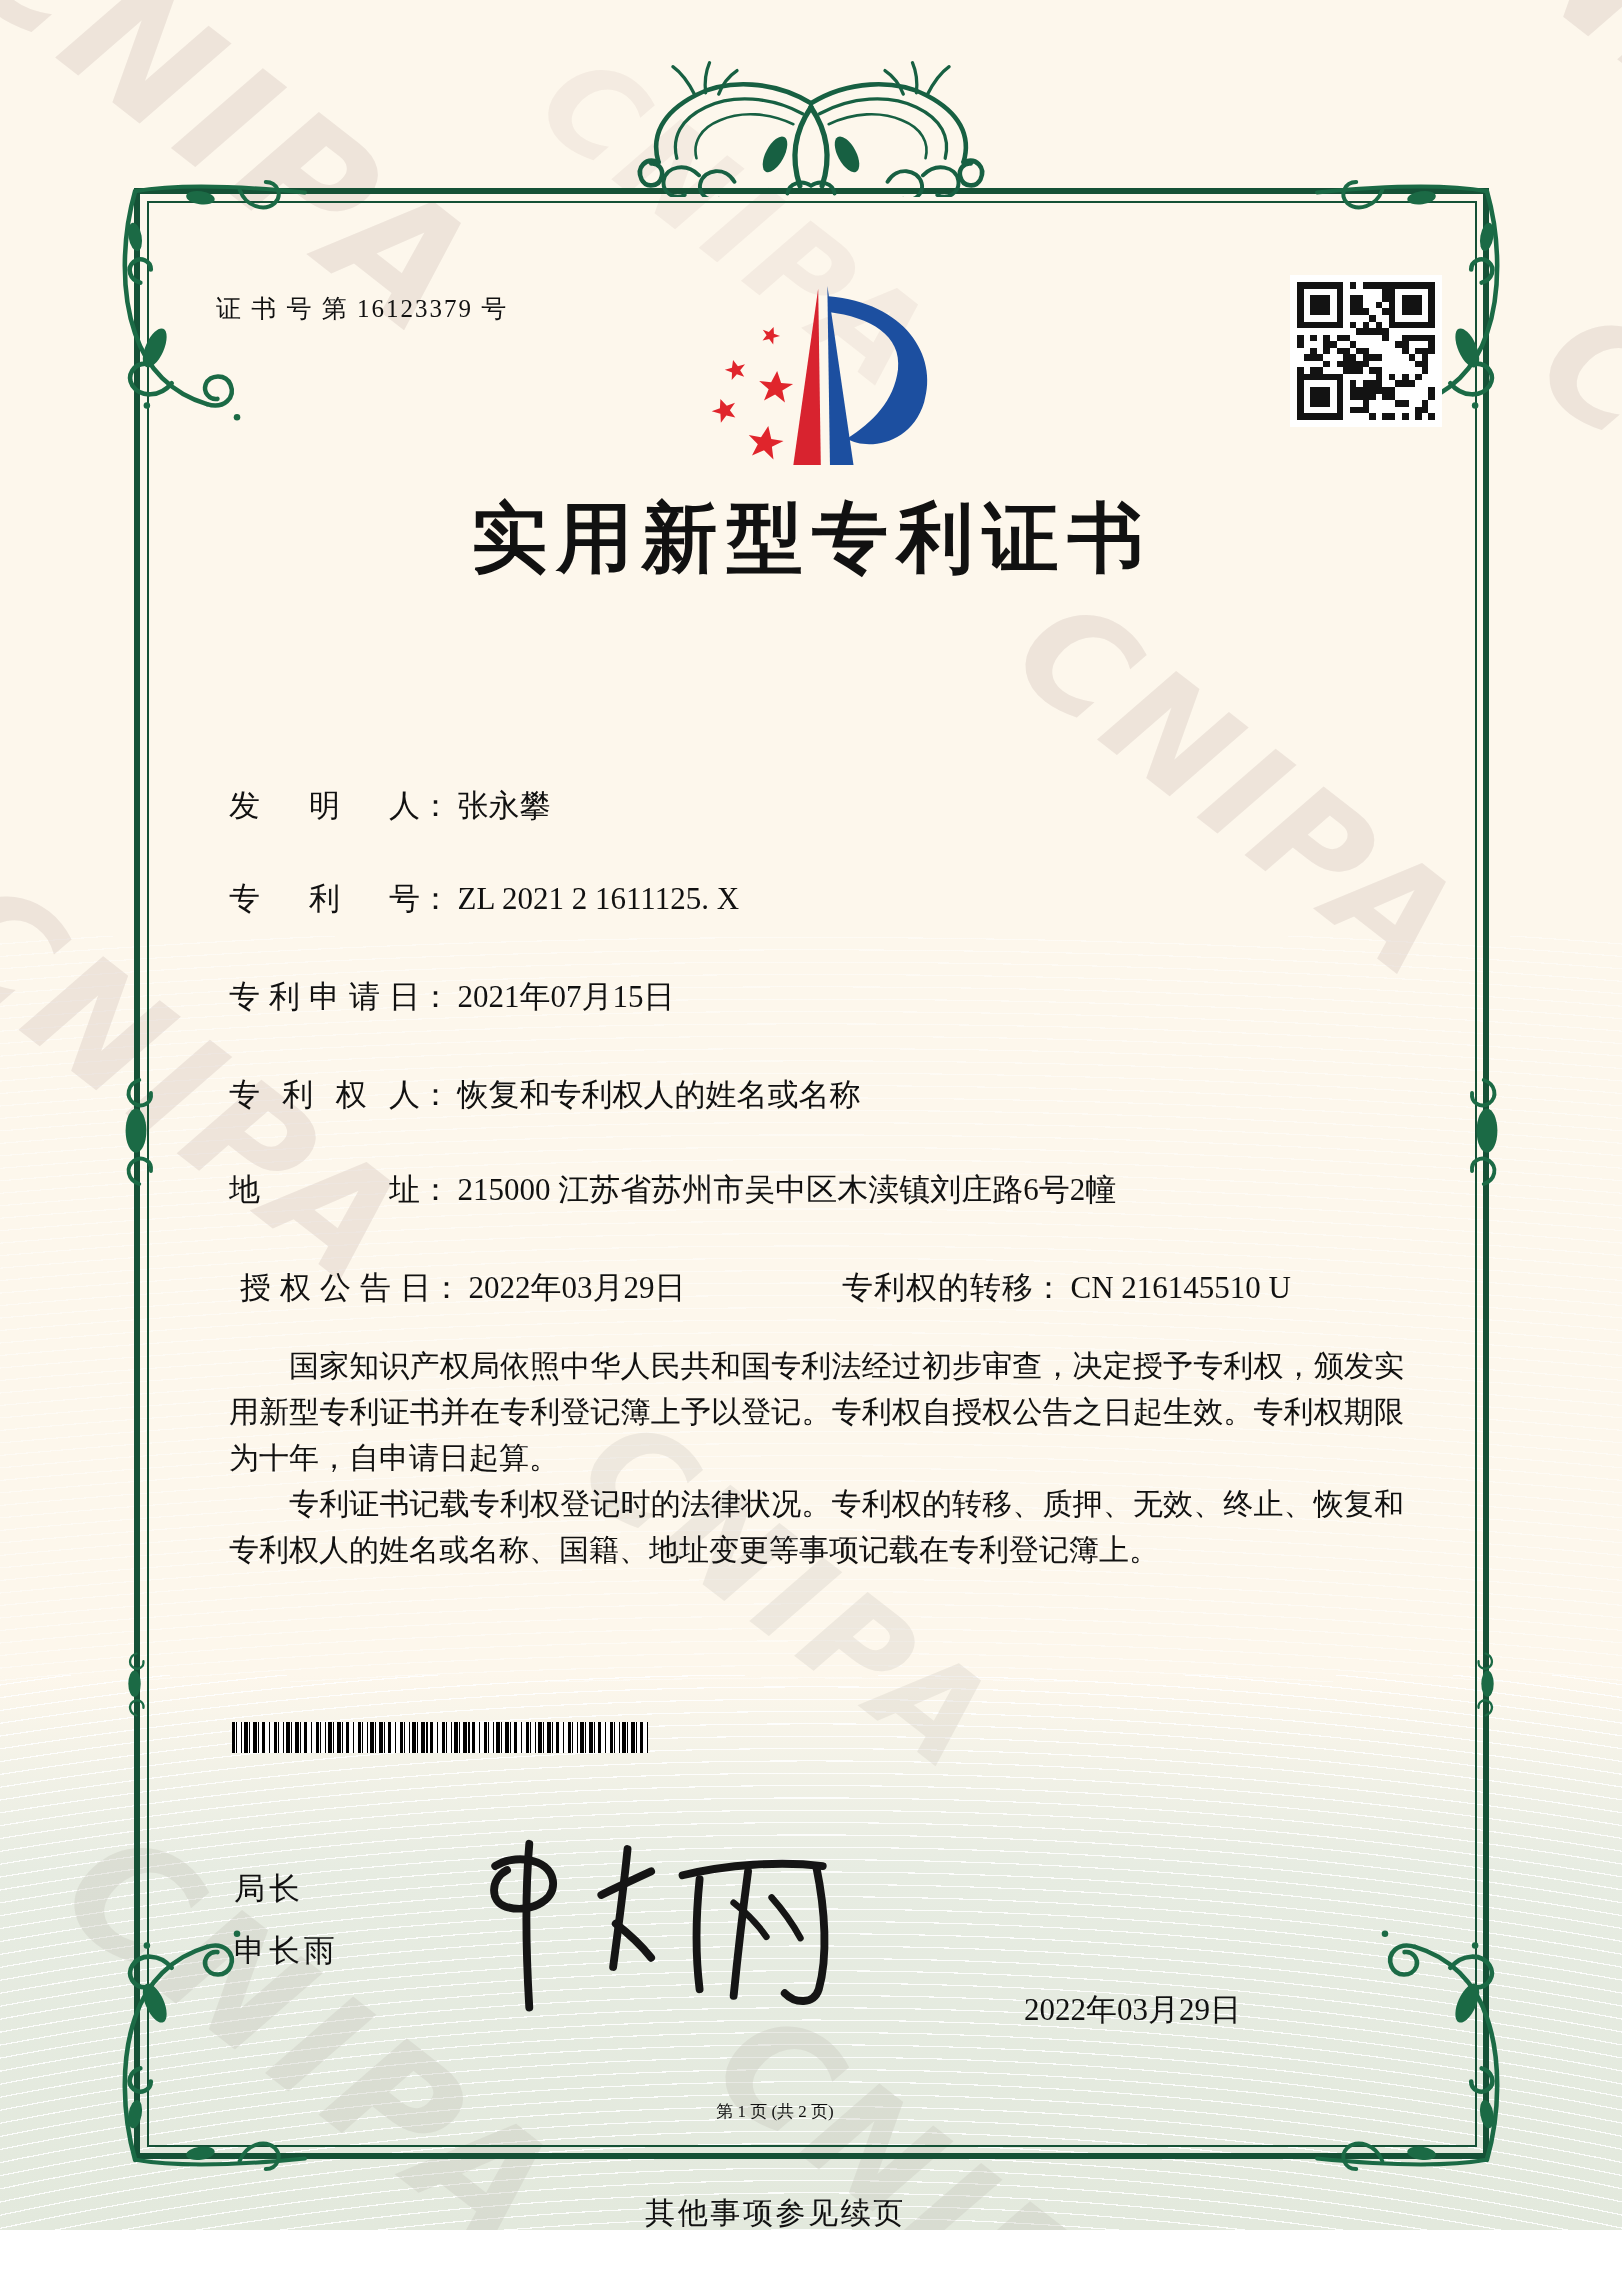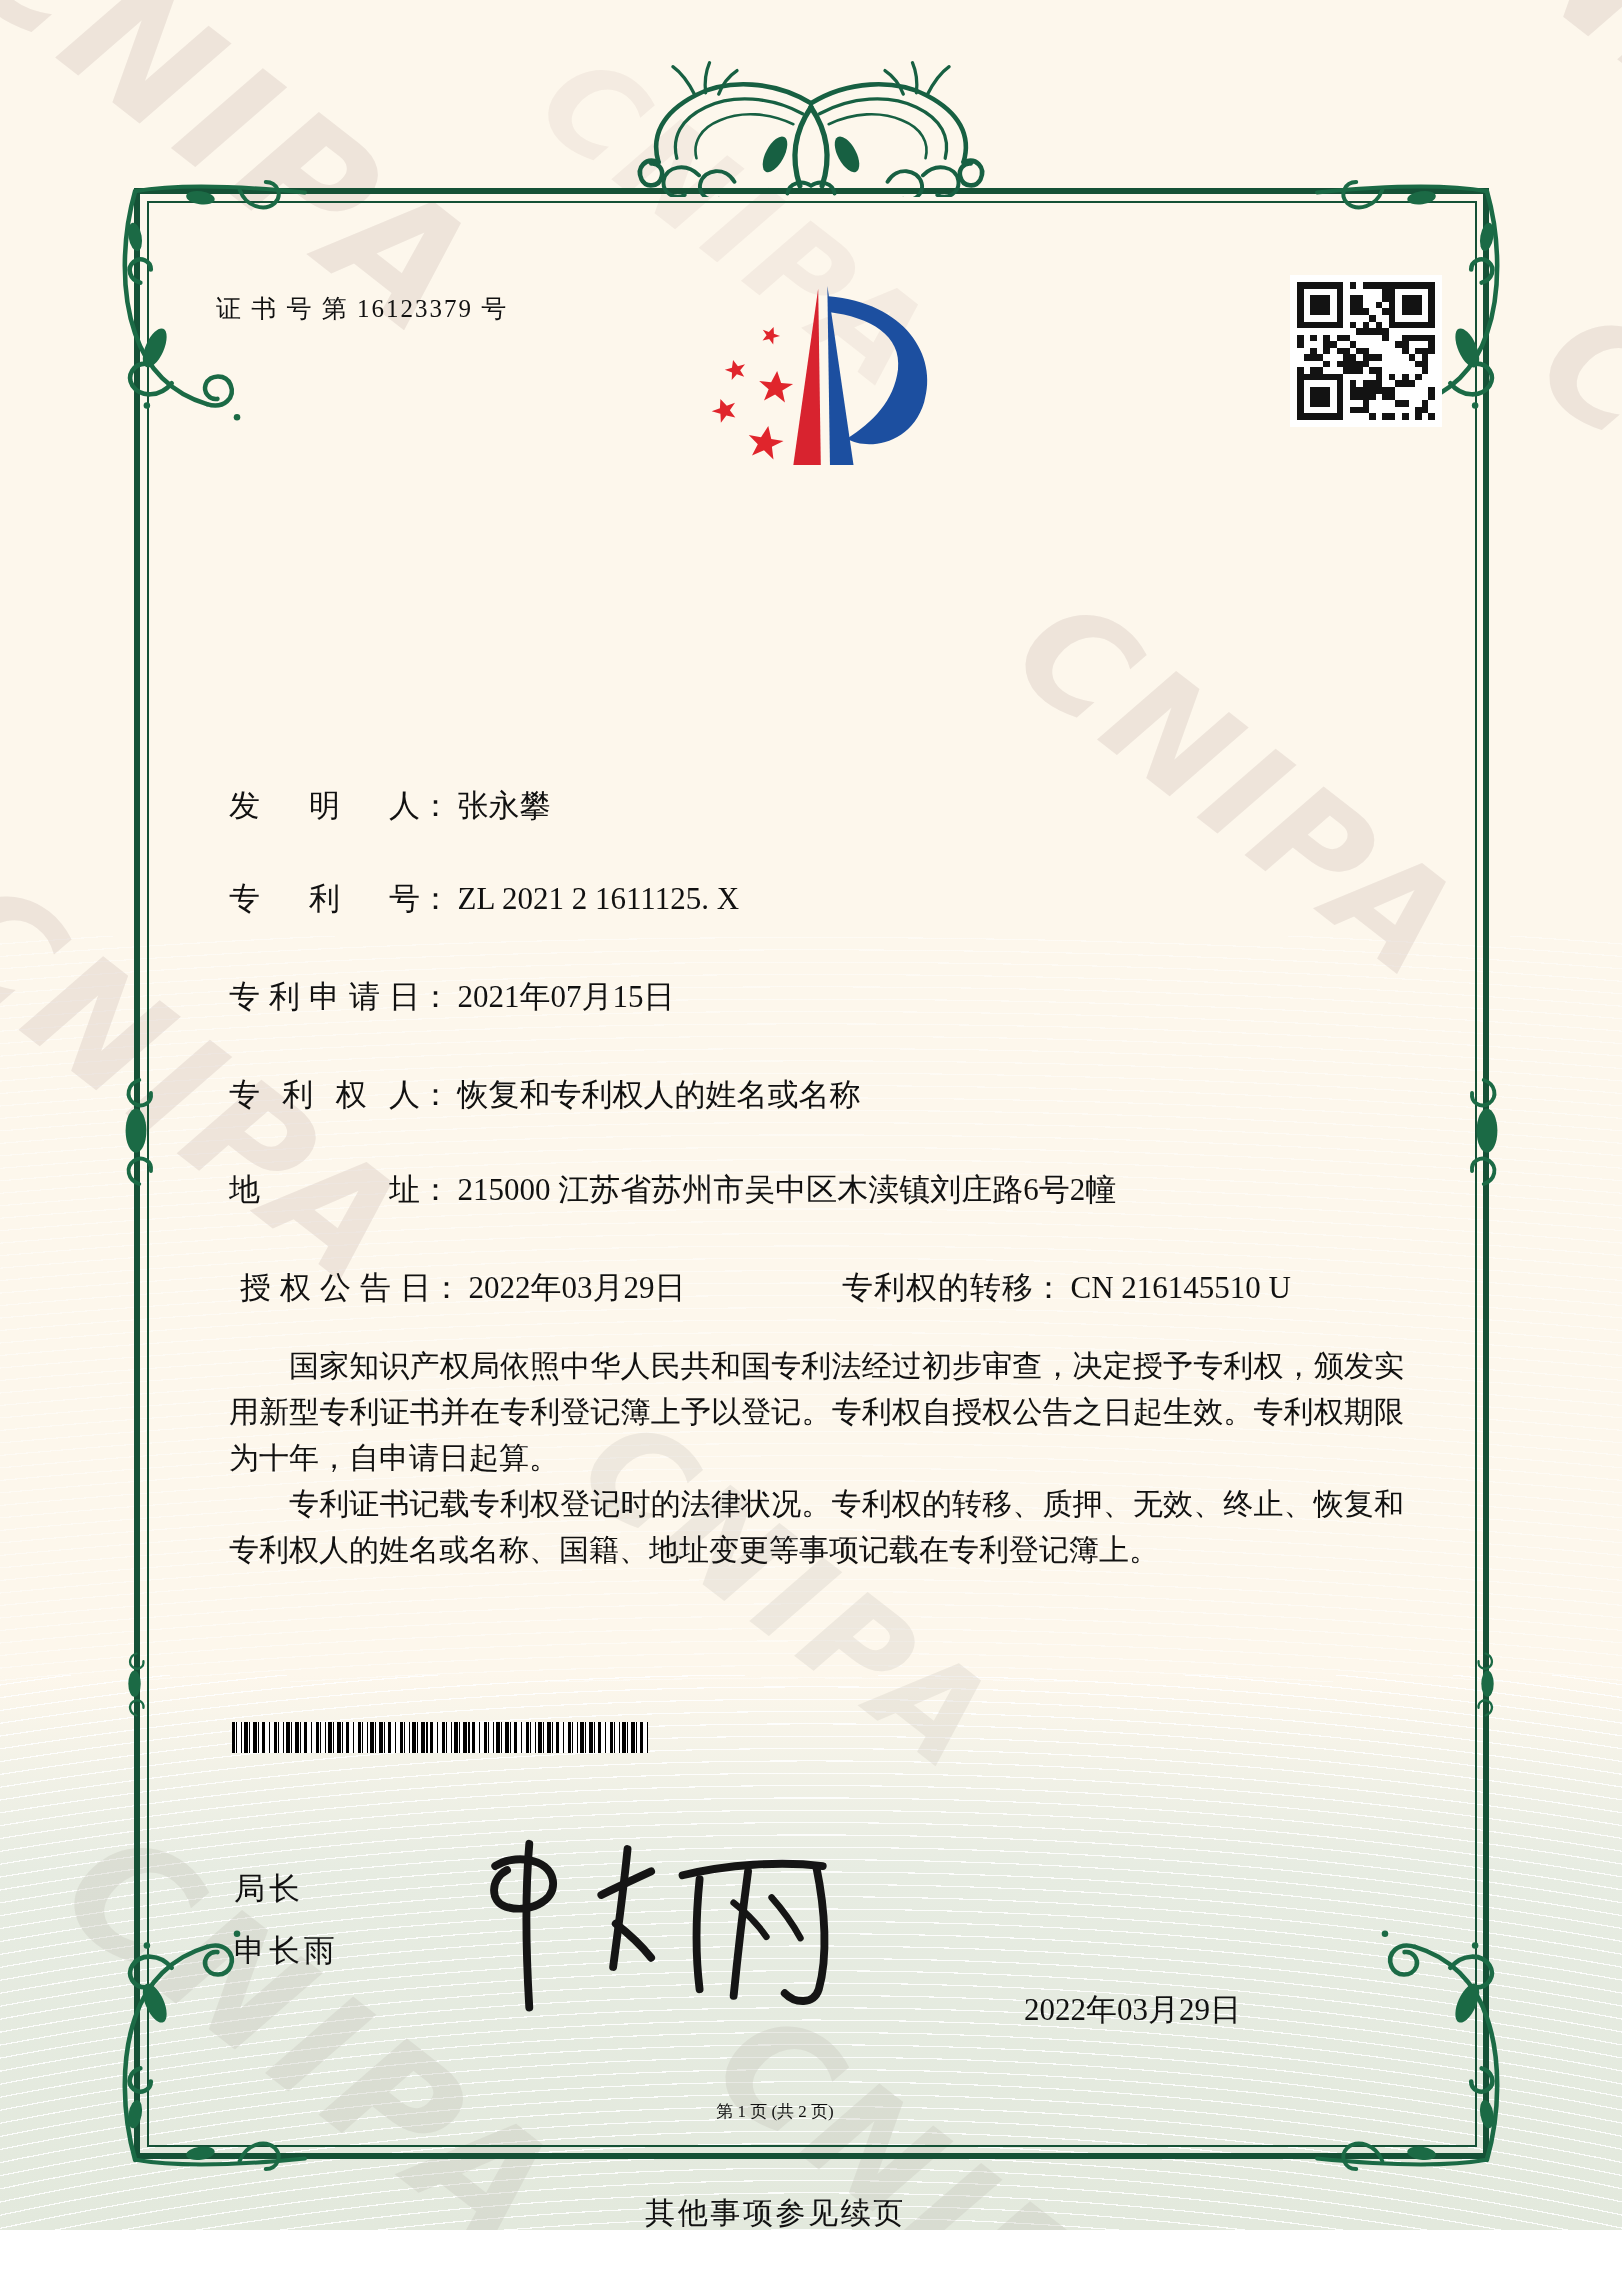--- a/index.html
+++ b/index.html
@@ -615,20 +615,21 @@
       <div class="qc"></div>
       <div class="qc"></div>
       <div></div>
       <div class="qc"></div>
       <div></div>
       <div class="qc"></div>
       <div></div>
       <div class="qc"></div>
     </div>
 
+  <div class="doc-title">实用新型专利证书</div>
 
   <div class="frow r2">
     <span class="flabel">发明人</span><span class="fcolon">：</span><span class="fvalue">张永攀</span>
   </div>
   <div class="frow r3">
     <span class="flabel">专利号</span><span class="fcolon">：</span><span class="fvalue">ZL 2021 2 1611125. X</span>
   </div>
   <div class="frow r4">
     <span class="flabel">专利申请日</span><span class="fcolon">：</span><span class="fvalue">2021年07月15日</span>
   </div>

